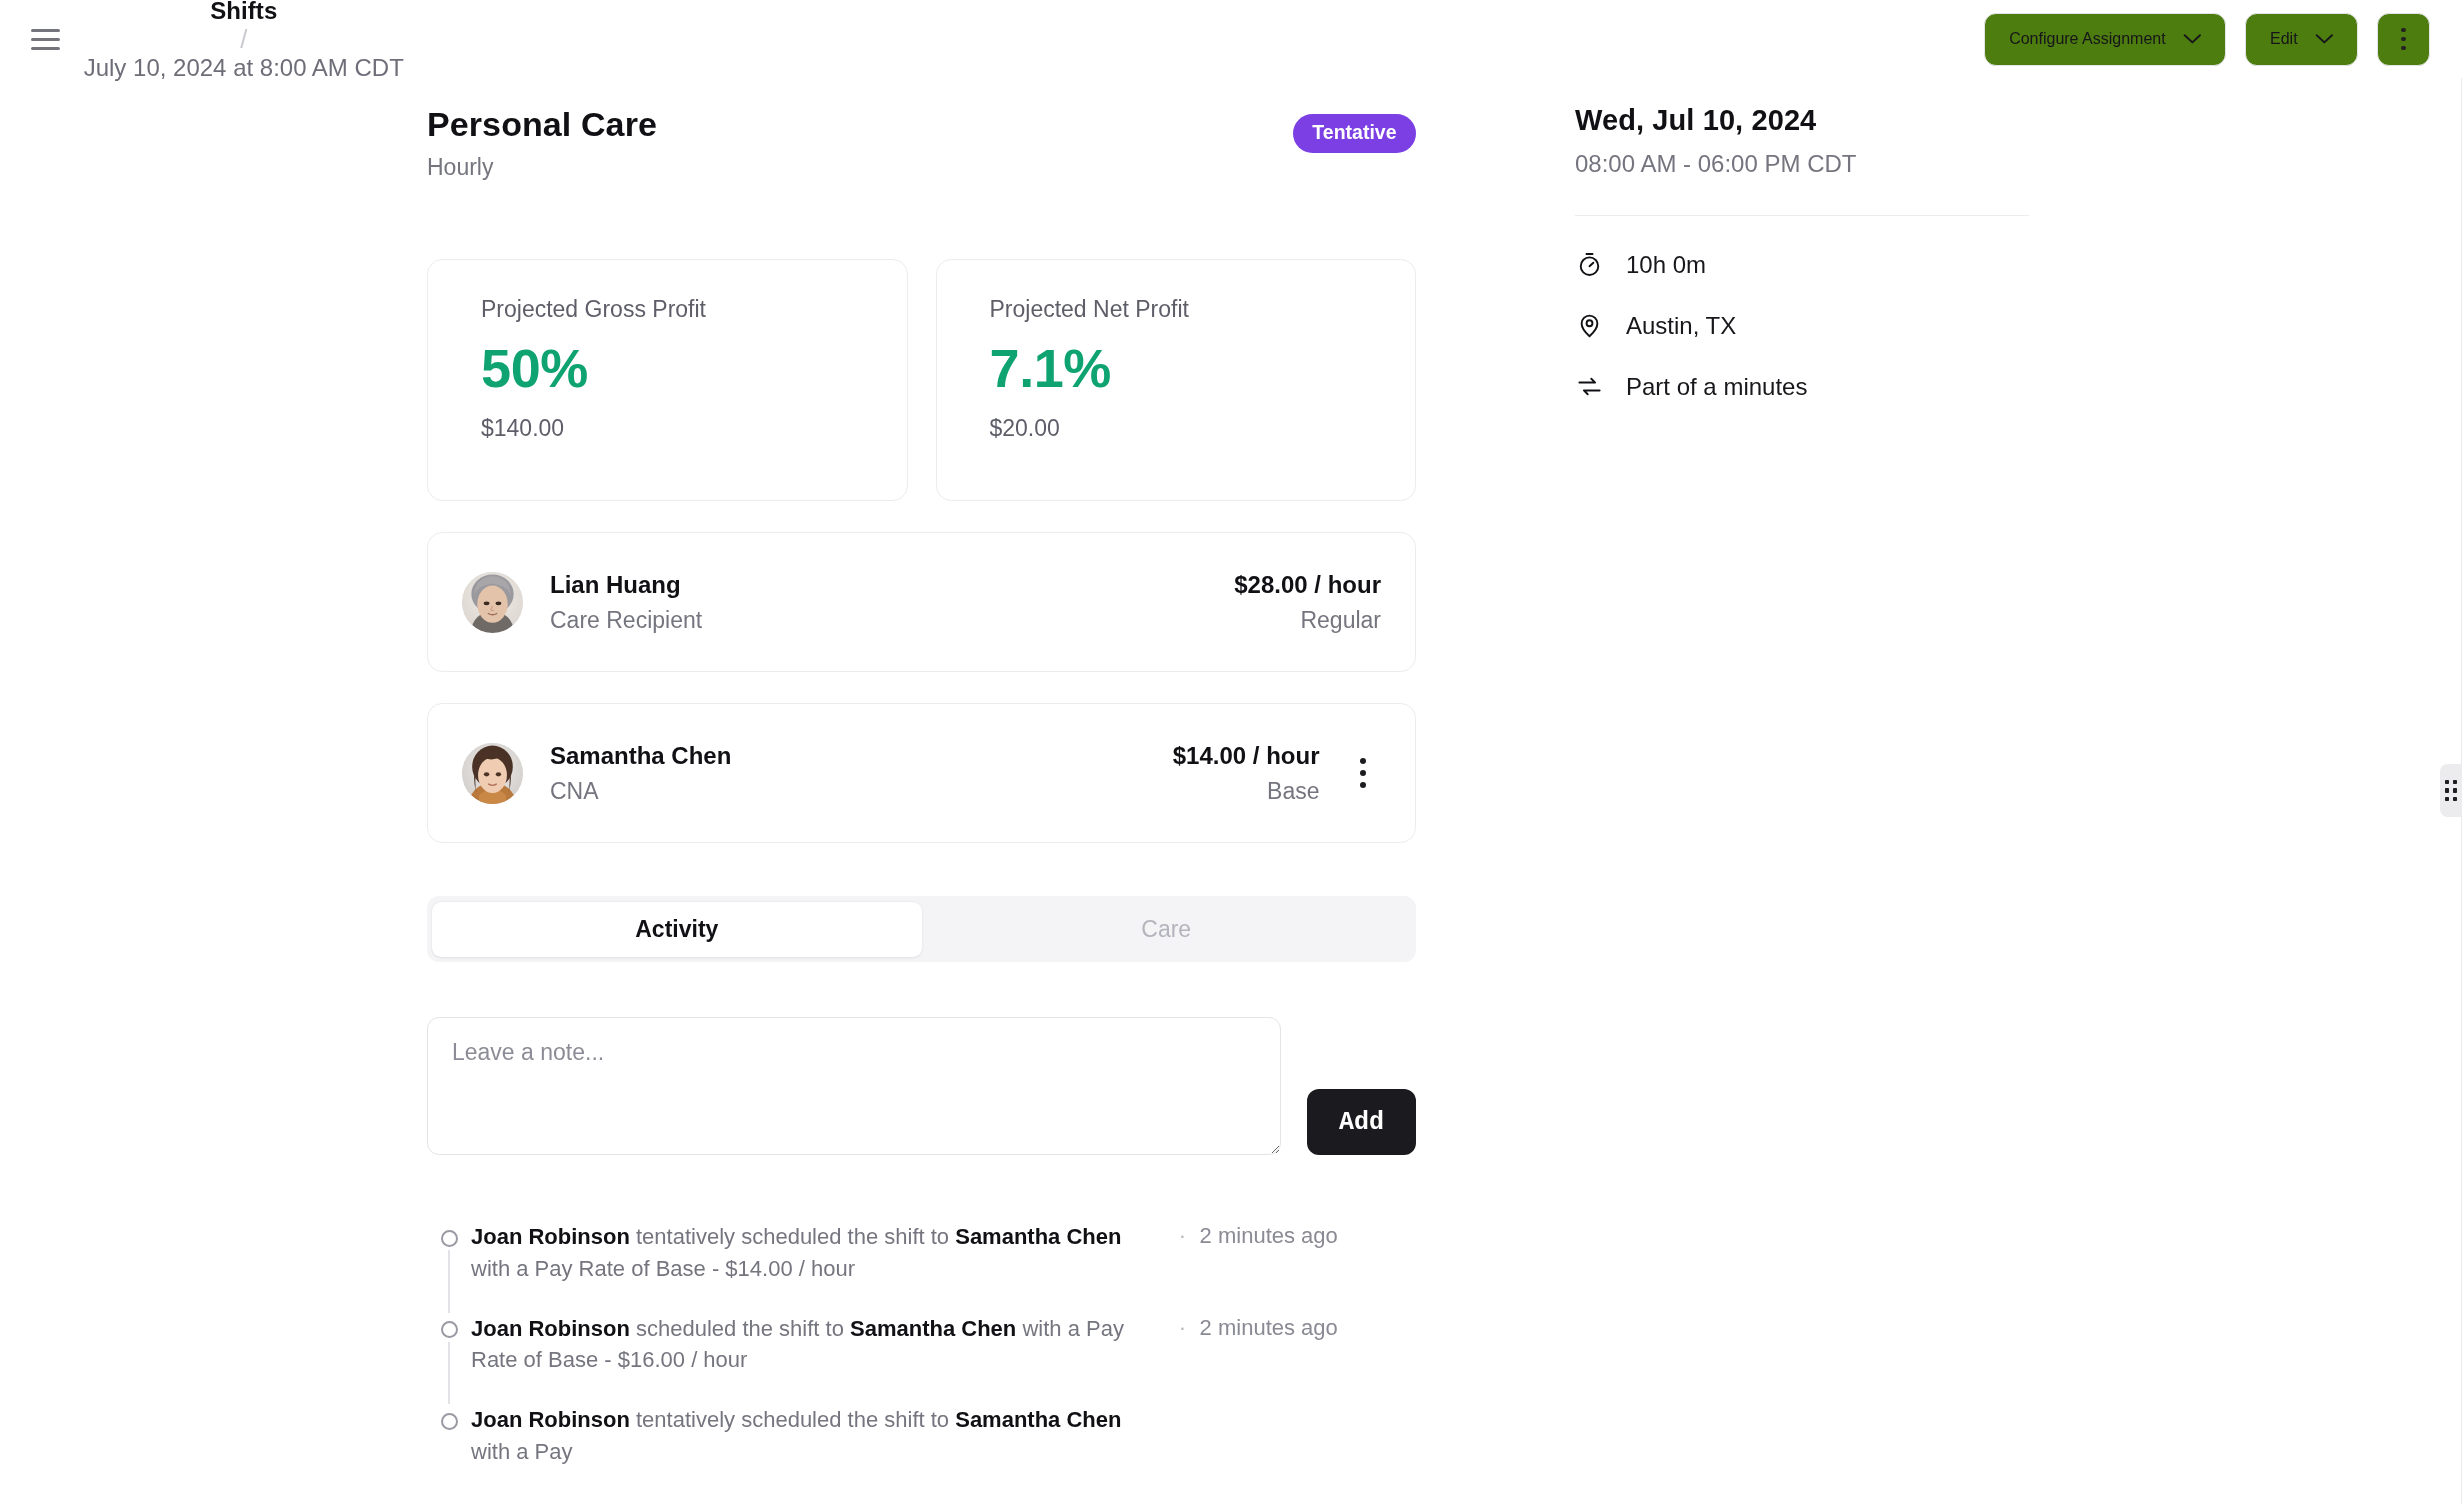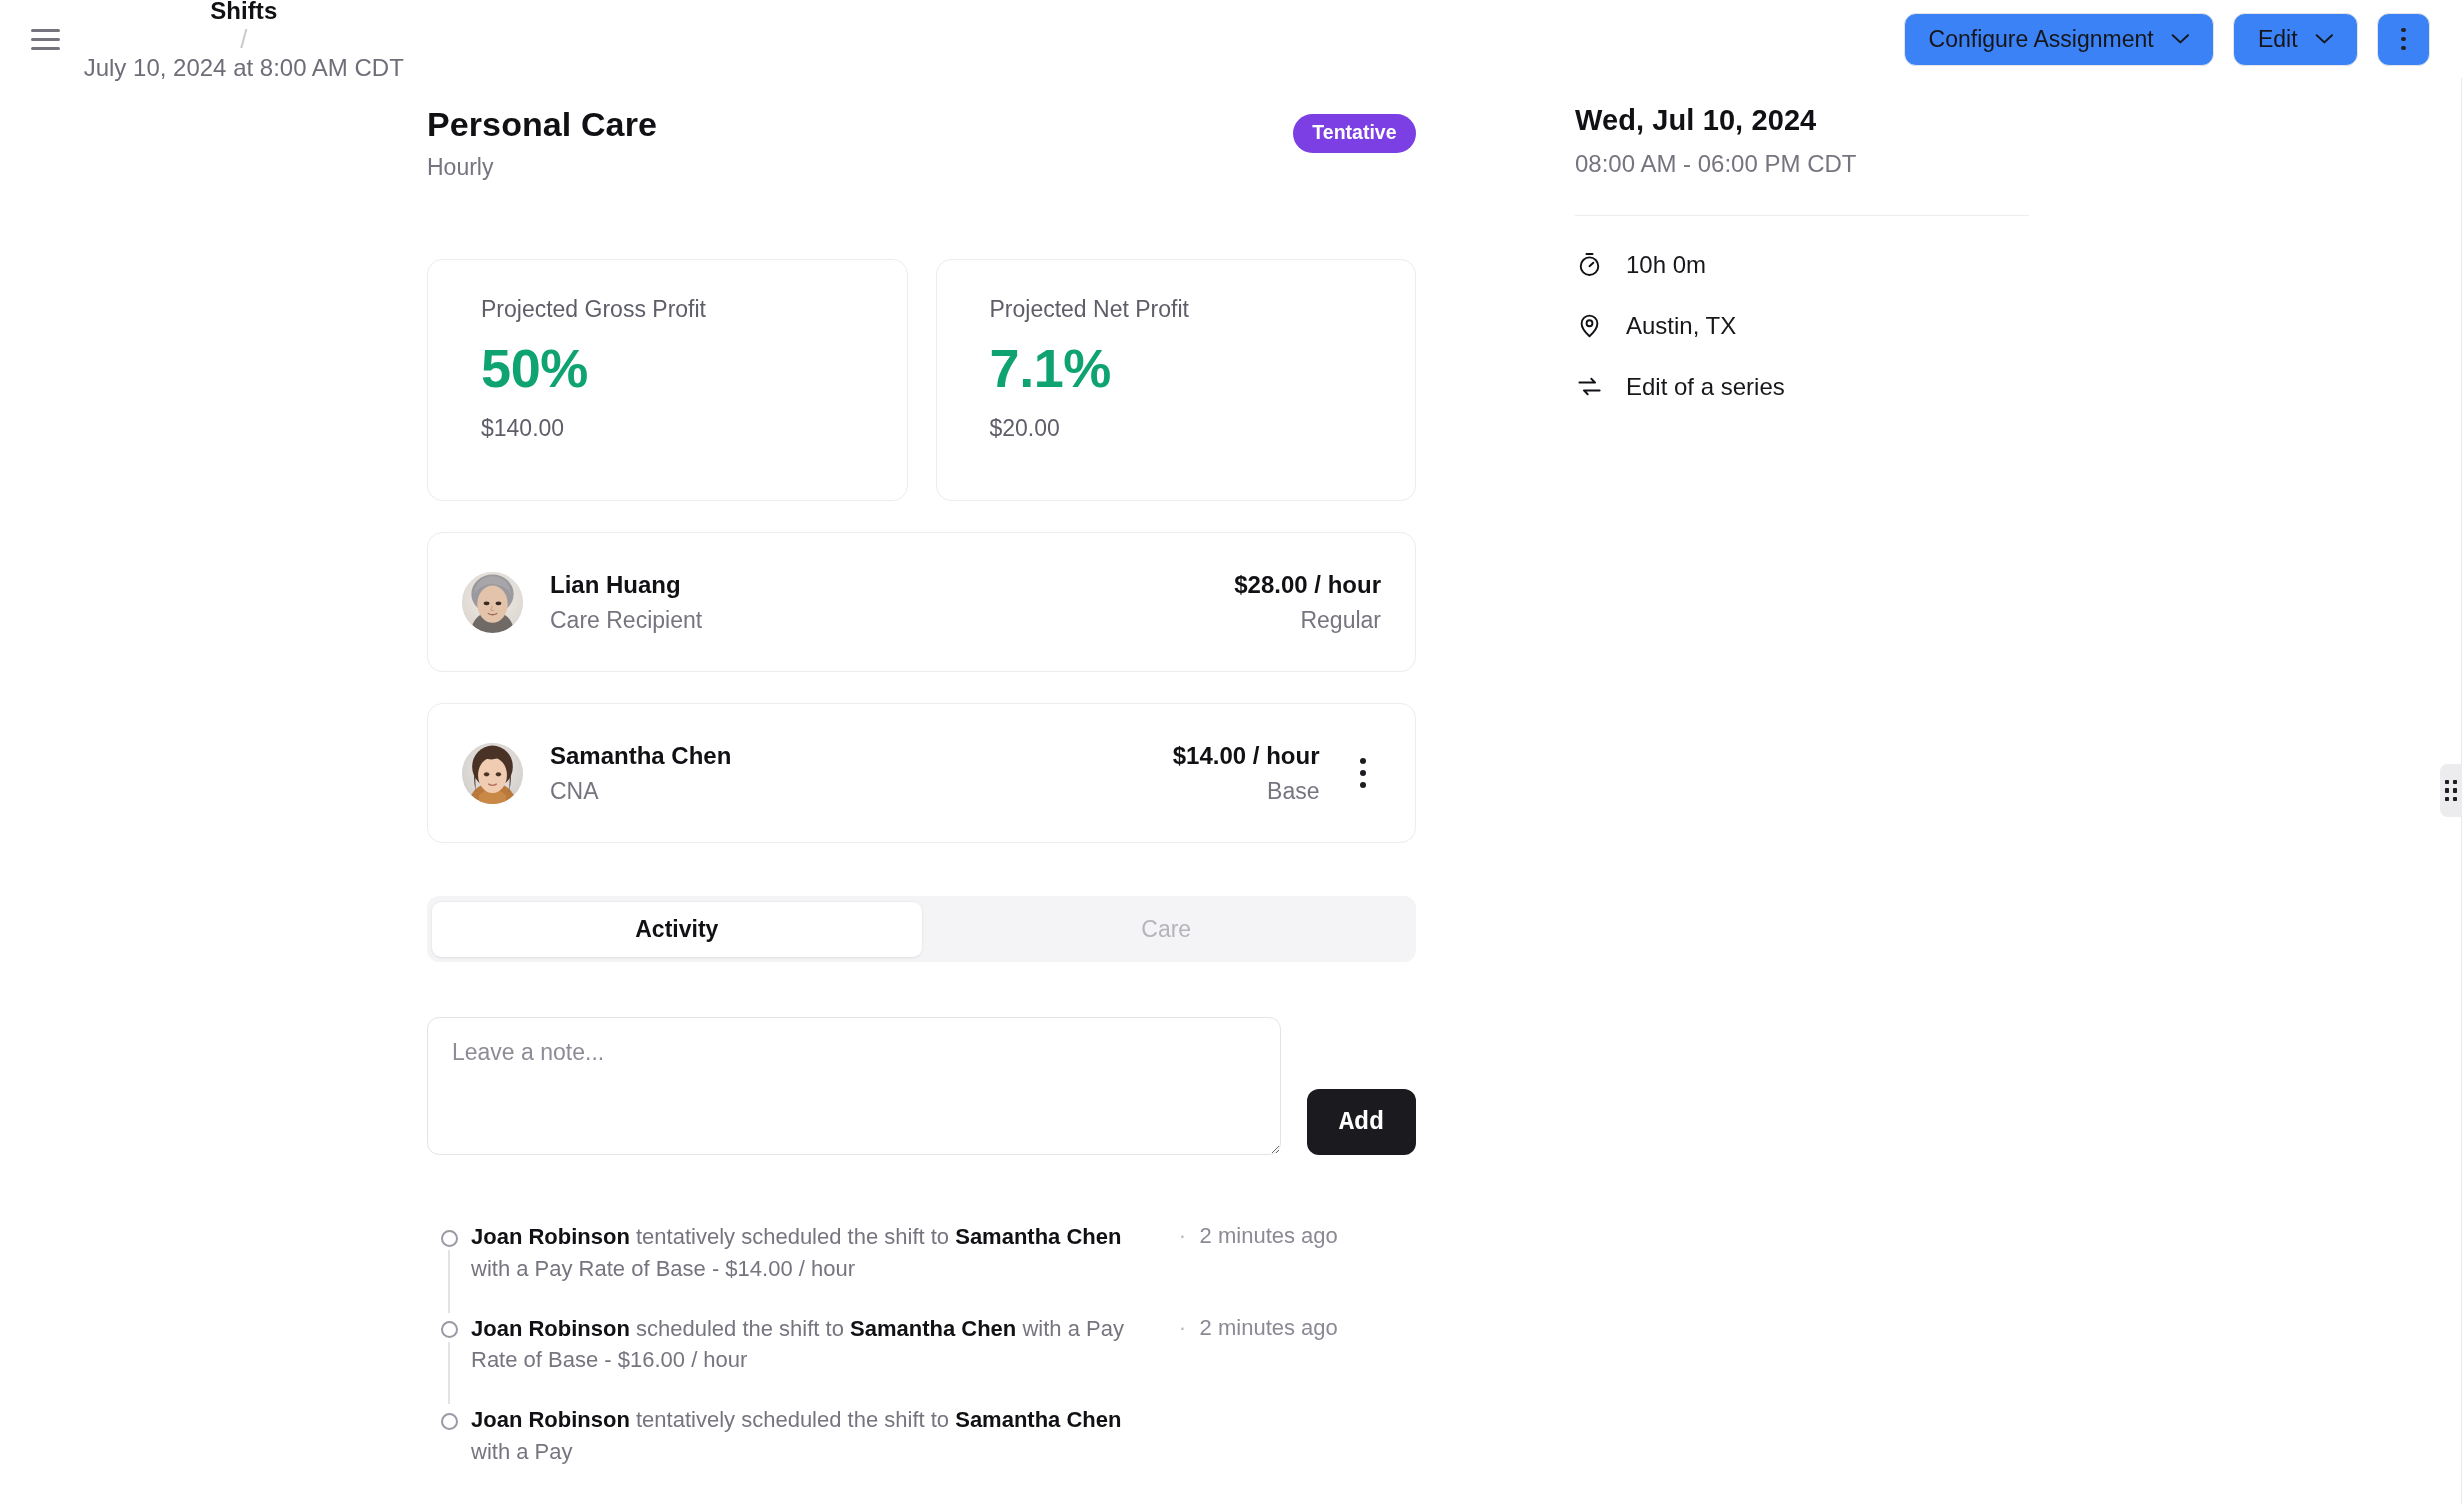--- a/index.html
+++ b/index.html
@@ -40,25 +40,25 @@
   }
   .crumb-sub {
     font-size: 24px; color: #6e6e78; font-weight: 400;
   }
   .topbar-right {
     margin-left: auto;
     display: flex; align-items: center; gap: 18.7px;
   }
   .btn {
     border: 1.4px solid #e4e4e8;
-    background: #3b82f6;
+    background: #4d7c0f;
     border-radius: 12px;
     height: 53px;
     display: flex; align-items: center;
-    font-size: 23px; color: #16161a;
+    font-size: 16px; color: #16161a;
     padding: 0 24px;
     cursor: pointer;
     font-family: "Liberation Sans", sans-serif;
     white-space: nowrap;
   }
   .btn .chev { margin-left: 17px; display: flex; align-items: center; }
   .btn-icon {
     width: 53px; height: 53px;
     padding: 0; justify-content: center;
   }
@@ -535,21 +535,21 @@
         <span class="side-row-label">Austin, TX</span>
       </div>
 
       <div class="side-row">
         <span class="side-icon">
           <svg width="27" height="27" viewBox="0 0 24 24" fill="none" stroke="#111115" stroke-width="1.7" stroke-linecap="round" stroke-linejoin="round">
             <path d="M3 8.5h14l-3.4-3.4"></path>
             <path d="M21 15.5H7l3.4 3.4"></path>
           </svg>
         </span>
-        <span class="side-row-label">Edit of a series</span>
+        <span class="side-row-label">Part of a minutes</span>
       </div>
     </div>
   </div>
 
   <div class="edge-line"></div>
   <div class="grip">
     <span class="dots">
       <i></i>
         <i></i>
         <i></i>

